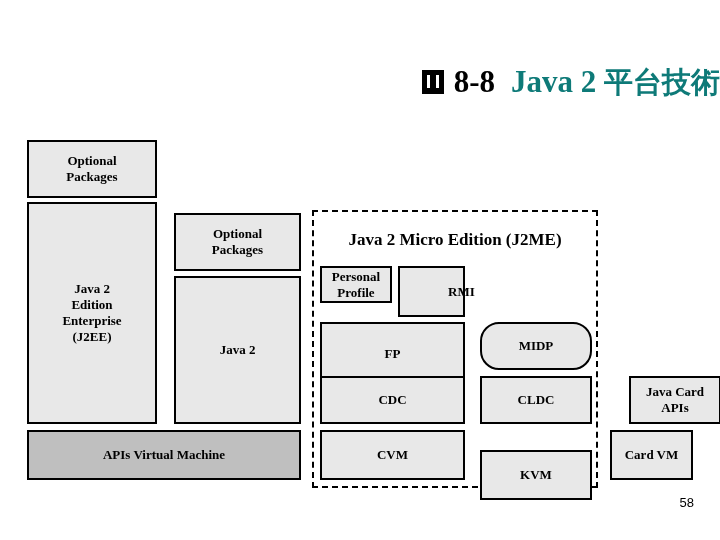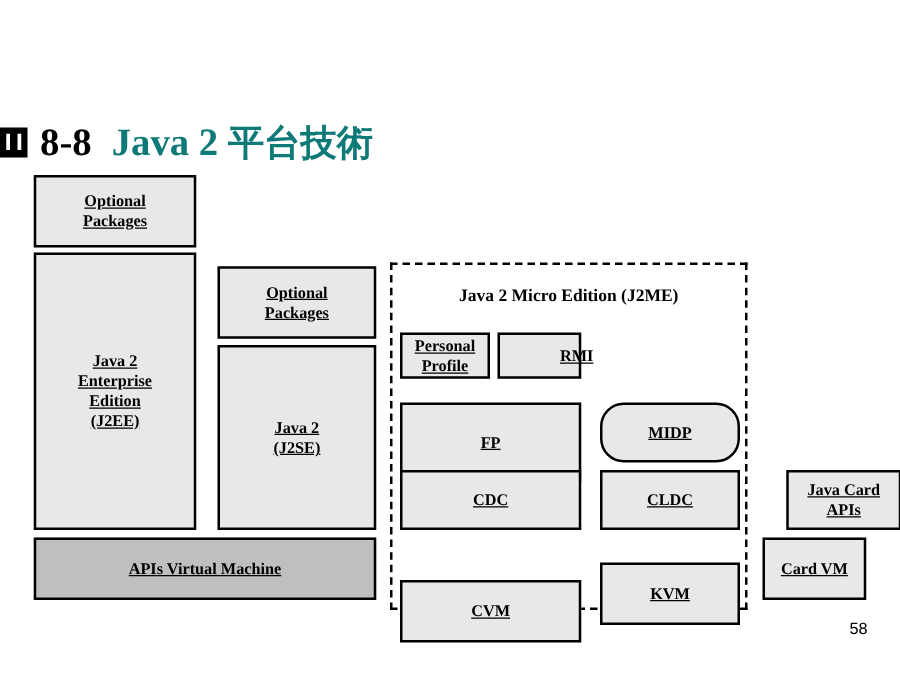--- a/index.html
+++ b/index.html
@@ -18,24 +18,23 @@
     background: #ffffff;
     overflow: hidden;
   }
 
   
   #title-row {
     position: absolute;
     left: 0;
     top: 66px;
     width: 720px;
-    text-align: left;
+    text-align: right;
     white-space: nowrap;
     line-height: 1;
-    margin-top: 32px;
   }
   .title-bullet {
     display: inline-block;
     vertical-align: middle;
     width: 22px;
     height: 24px;
     position: relative;
     margin-right: 10px;
     background: #000000;
   }
@@ -93,38 +92,37 @@
     font-size: 13px;
     color: #000000;
     line-height: 1.22;
     padding: 2px;
   }
   .box.dark {
     background: #bfbfbf;
   }
   .box .lines {
     width: 100%;
-    text-decoration: underline;
   }
   .box .lines span {
     display: block;
   }
 
   
   #j2me-group {
     position: absolute;
     box-sizing: border-box;
     border: 2px dashed #000000;
     background: transparent;
   }
   #j2me-label {
     position: absolute;
     text-align: center;
     font-weight: bold;
-    font-size: 14px;
+    font-size: 17px;
     color: #000000;
     white-space: nowrap;
   }
 
   
   #page-number {
     position: absolute;
     right: 26px;
     bottom: 30px;
     font-family: "Liberation Sans", "DejaVu Sans", sans-serif;
@@ -147,49 +145,48 @@
 
   <div class="box" style="left: 27px; top: 140px; width: 130px; height: 58px;">
         <div class="lines">
           <span>Optional</span>
           <span>Packages</span>
         </div>
       </div>
       <div class="box" style="left: 27px; top: 202px; width: 130px; height: 222px;">
         <div class="lines">
           <span>Java 2</span>
+          <span>Edition</span>
           <span>Enterprise</span>
-          <span>Edition</span>
           <span>(J2EE)</span>
         </div>
       </div>
       <div class="box" style="left: 174px; top: 213px; width: 127px; height: 58px;">
         <div class="lines">
           <span>Optional</span>
           <span>Packages</span>
         </div>
       </div>
       <div class="box" style="left: 174px; top: 276px; width: 127px; height: 148px;">
         <div class="lines">
           <span>Java 2</span>
-          <span>(J2SE)</span>
         </div>
       </div>
       <div class="box dark" style="left: 27px; top: 430px; width: 274px; height: 50px;">
         <div class="lines">
           <span>APIs Virtual Machine</span>
         </div>
       </div>
       <div class="box" style="left: 320px; top: 266px; width: 72px; height: 37px;">
         <div class="lines">
           <span>Personal</span>
           <span>Profile</span>
         </div>
       </div>
-      <div class="box" style="left: 398px; top: 266px; width: 67px; height: 37px; padding-left: 48px;">
+      <div class="box" style="left: 398px; top: 266px; width: 67px; height: 51px; padding-left: 48px;">
         <div class="lines">
           <span>RMI</span>
         </div>
       </div>
       <div class="box" style="left: 320px; top: 322px; width: 145px; height: 64px;">
         <div class="lines">
           <span>FP</span>
         </div>
       </div>
       <div class="box" style="left: 480px; top: 322px; width: 112px; height: 48px; border-radius: 19px;">
@@ -200,21 +197,21 @@
       <div class="box" style="left: 320px; top: 376px; width: 145px; height: 48px;">
         <div class="lines">
           <span>CDC</span>
         </div>
       </div>
       <div class="box" style="left: 480px; top: 376px; width: 112px; height: 48px;">
         <div class="lines">
           <span>CLDC</span>
         </div>
       </div>
-      <div class="box" style="left: 320px; top: 430px; width: 145px; height: 50px; margin-top: 34px;">
+      <div class="box" style="left: 320px; top: 430px; width: 145px; height: 50px;">
         <div class="lines">
           <span>CVM</span>
         </div>
       </div>
       <div class="box" style="left: 480px; top: 450px; width: 112px; height: 50px;">
         <div class="lines">
           <span>KVM</span>
         </div>
       </div>
       <div class="box" style="left: 629px; top: 376px; width: 92px; height: 48px;">

